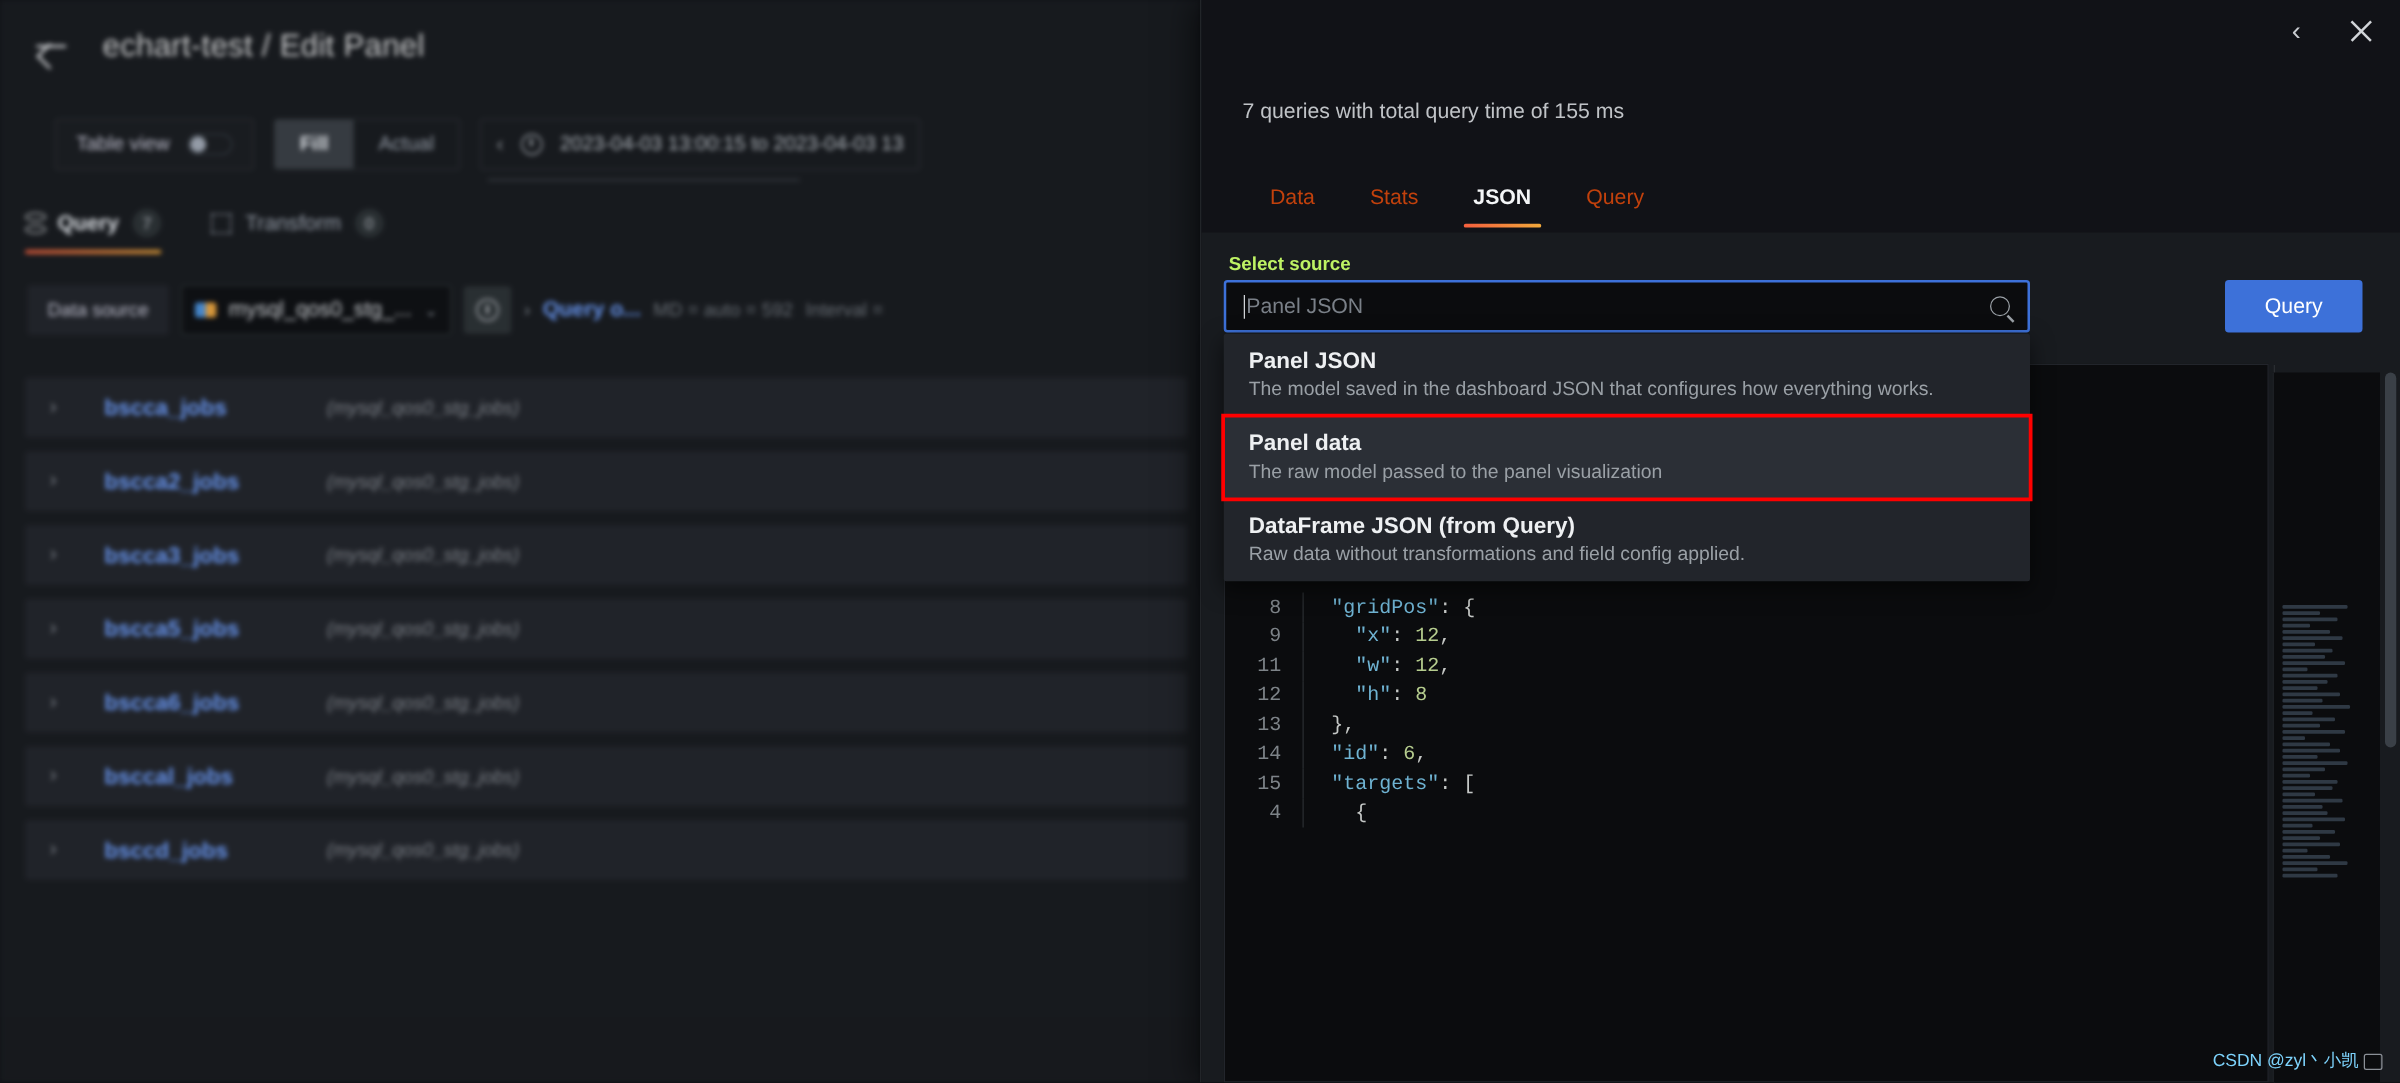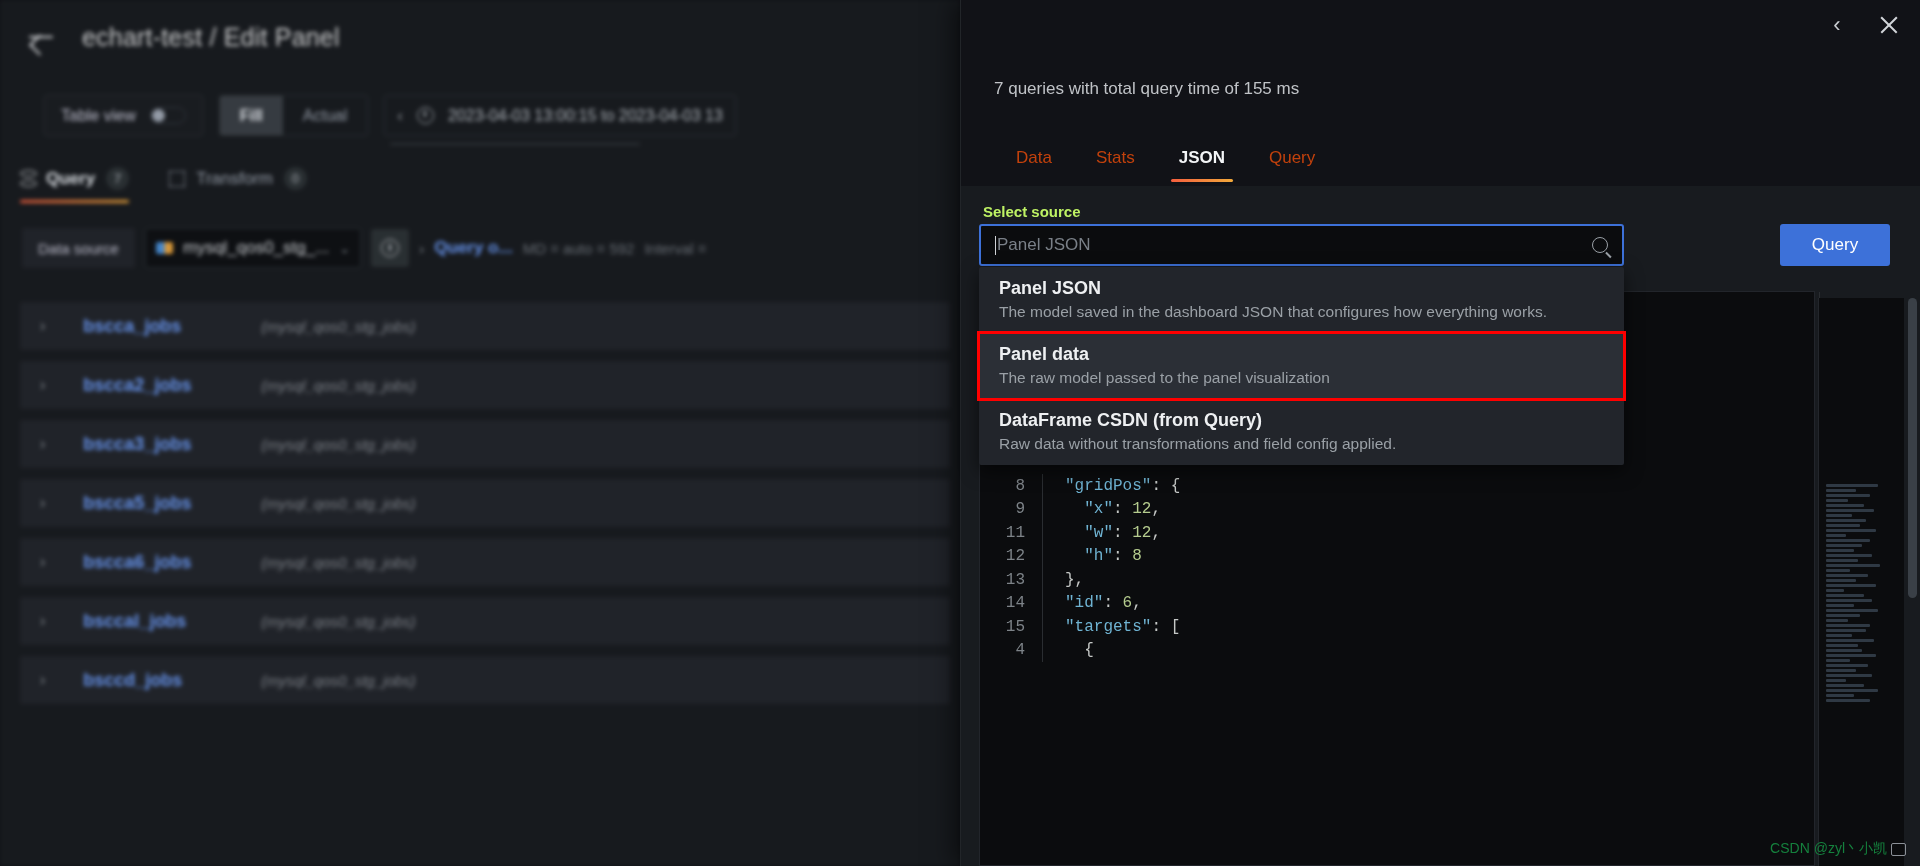--- a/index.html
+++ b/index.html
@@ -206,21 +206,21 @@
   .mm-line { height: 3px; margin: 2px 0 2px 7px; background: #2f3944; border-radius: 1px; }
   .scrollbar {
     position: absolute; right: 3px; top: 112px; width: 9px; height: 300px;
     background: #3a4047; border-radius: 5px;
   }
   .vline {
     position: absolute; right: 100px; top: 106px; bottom: 0; width: 1px; background: #2a2d31;
   }
 
   .watermark {
-    position: absolute; right: 14px; bottom: 8px; color: #15803d; font-size: 14px;
+    position: absolute; right: 14px; bottom: 8px; color: #7dd3fc; font-size: 14px;
     display: flex; align-items: center; gap: 4px;
   }
   .wm-ico { width: 15px; height: 13px; border: 1.5px solid #8b9097; border-radius: 2px; }
 </style>
 </head>
 <body>
 
 <div id="root">
 
   <div id="left-pane">
@@ -351,21 +351,21 @@
       <div class="dropdown">
         <div class="dd-item">
           <div class="dd-t">Panel JSON</div>
           <div class="dd-d">The model saved in the dashboard JSON that configures how everything works.</div>
         </div>
         <div class="dd-item highlight boxed">
           <div class="dd-t">Panel data</div>
           <div class="dd-d">The raw model passed to the panel visualization</div>
         </div>
         <div class="dd-item">
-          <div class="dd-t">DataFrame CSDN (from Query)</div>
+          <div class="dd-t">DataFrame JSON (from Query)</div>
           <div class="dd-d">Raw data without transformations and field config applied.</div>
         </div>
       </div>
 
       <div class="code-area">
         <div style="padding-top:182px">
           <div class="code-row">
             <span class="ln">8</span>
             <span class="gut"></span>
             <span class="ctext"><span class="k">"gridPos"</span><span class="p">: {</span></span>

